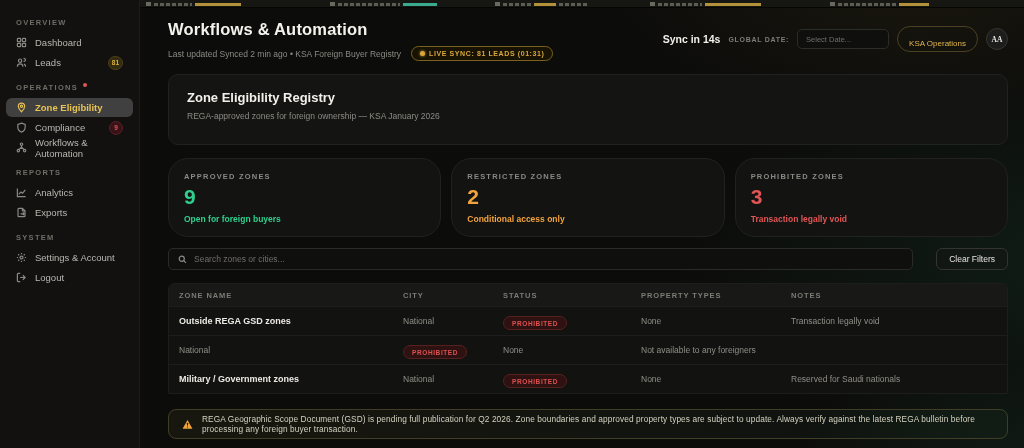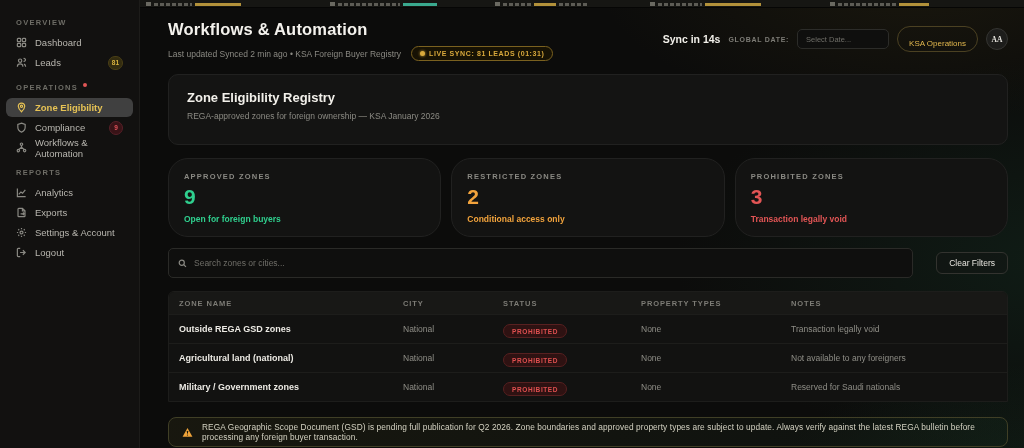--- a/index.html
+++ b/index.html
@@ -104,21 +104,21 @@
     flex:1; background:#131312; border:1px solid #212120; border-radius:20px;
     padding:13px 15px; height:79px; cursor:pointer;
   }
   .stat-label { font-size:7.5px; font-weight:700; letter-spacing:1.2px; color:#8a8983; }
   .stat-value { font-size:21px; font-weight:700; margin-top:5px; line-height:1; }
   .stat-caption { font-size:8.5px; margin-top:7px;font-weight:bold; }
 
   
   .filter-row { display:flex; align-items:center; margin-top:11px; }
   .search-box {
-    flex:0 0 745px; height:30px; display:flex; align-items:center; gap:7px;
+    flex:0 0 745px; height:22px; display:flex; align-items:center; gap:7px;
     background:#0f0f0e; border:1px solid #2a2a27; border-radius:5px; padding:8px 9px;
   }
   .search-box svg { width:9px; height:9px; stroke:#8a8983; fill:none; stroke-width:1.6; }
   .search-input {
     flex:1; background:transparent; border:none; outline:none; color:#d6d4cd; font-size:8.5px;
     font-family:"Liberation Sans","DejaVu Sans",sans-serif;
   }
   .search-input::placeholder { color:#6f6e68; }
   .clear-filters {
     margin-left:auto; height:22px; padding:0 12px; background:rgba(20,22,20,0.5);
@@ -219,20 +219,23 @@
     </div>
     <div class="side-item">
       <svg viewBox="0 0 12 12">
           <path d="M7 1.5H3a.8.8 0 0 0-.8.8v7.4c0 .4.4.8.8.8h6c.4 0 .8-.4.8-.8V4.2z"></path>
           <path d="M7 1.5v2.7h2.8"></path>
           <path d="M5 7.4h4M7.6 6l1.4 1.4L7.6 8.8"></path>
         </svg>
       <span>Exports</span>
     </div>
 
+    <div class="side-section-label">
+      <span>SYSTEM</span>
+    </div>
     <div class="side-item">
       <svg viewBox="0 0 12 12">
           <circle cx="6" cy="6" r="1.6"></circle>
           <path d="M6 1v1.4M6 9.6V11M1 6h1.4M9.6 6H11M2.5 2.5l1 1M8.5 8.5l1 1M9.5 2.5l-1 1M3.5 8.5l-1 1"></path>
         </svg>
       <span>Settings &amp; Account</span>
     </div>
     <div class="side-item">
       <svg viewBox="0 0 12 12">
           <path d="M4.6 1.5H2.4a.9.9 0 0 0-.9.9v7.2c0 .5.4.9.9.9h2.2"></path>
@@ -338,21 +341,20 @@
 
       <div class="t-row t-body-row">
         <div class="cell-zone">Outside REGA GSD zones</div>
         <div class="cell-muted">National</div>
         <div><span class="status-pill">PROHIBITED</span></div>
         <div class="cell-muted">None</div>
         <div class="cell-muted">Transaction legally void</div>
       </div>
 
       <div class="t-row t-body-row">
-        <div class="cell-zone">Agricultural land (national)</div>
         <div class="cell-muted">National</div>
         <div><span class="status-pill">PROHIBITED</span></div>
         <div class="cell-muted">None</div>
         <div class="cell-muted">Not available to any foreigners</div>
       </div>
 
       <div class="t-row t-body-row">
         <div class="cell-zone">Military / Government zones</div>
         <div class="cell-muted">National</div>
         <div><span class="status-pill">PROHIBITED</span></div>

